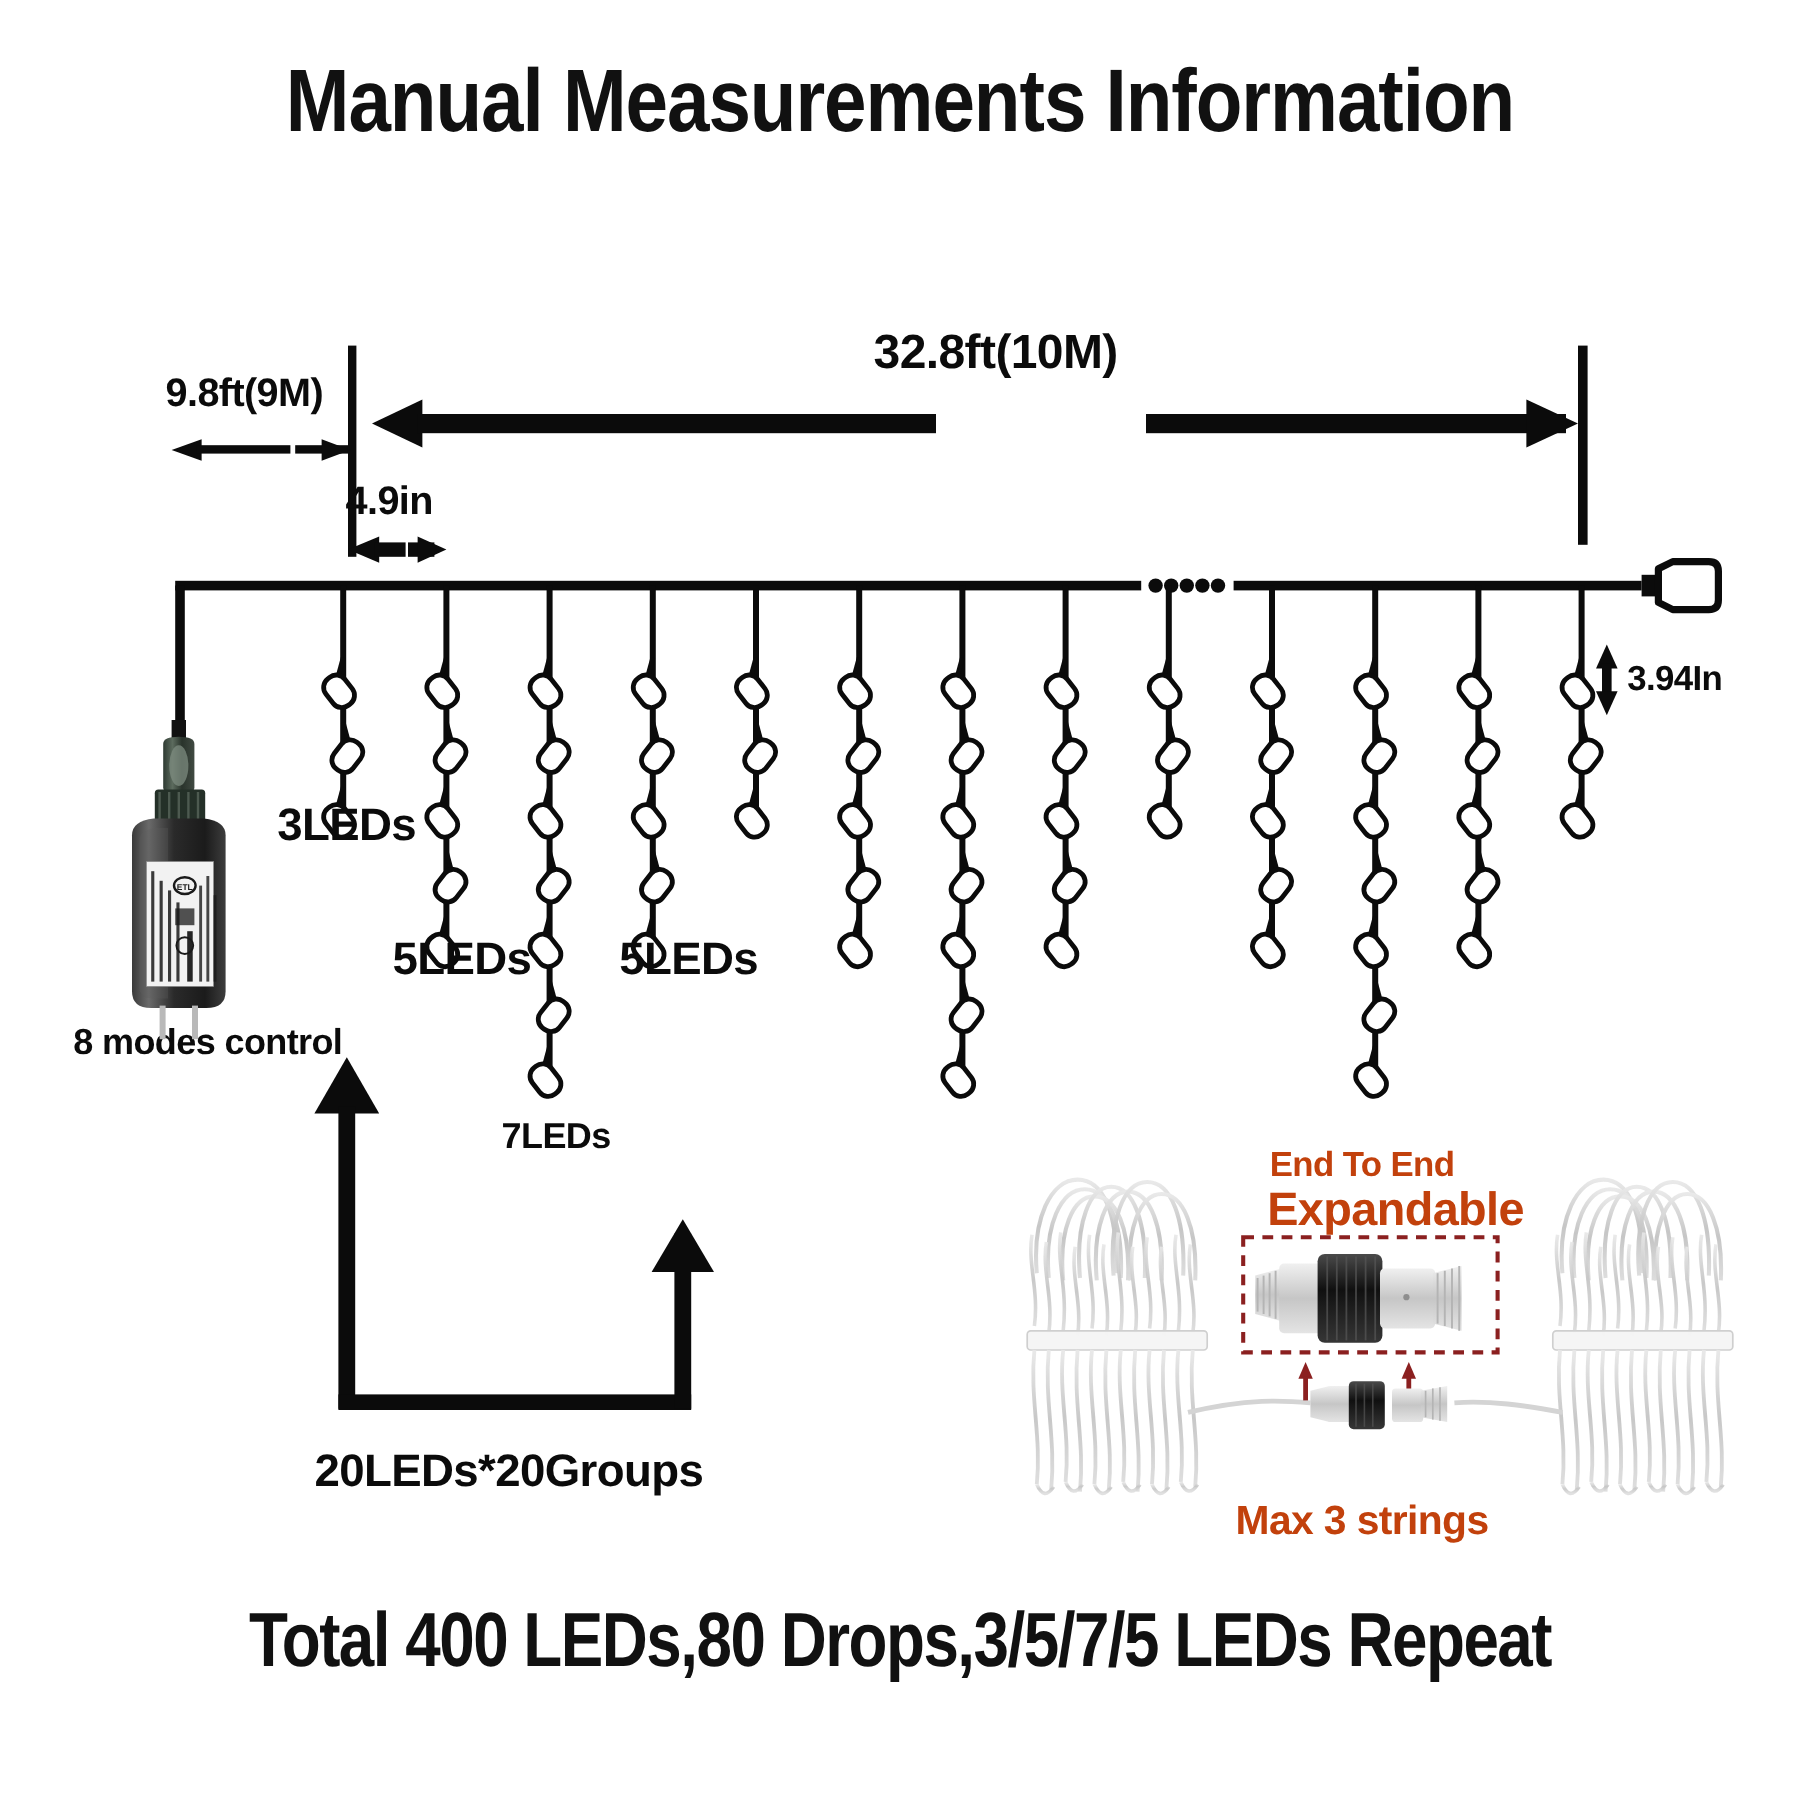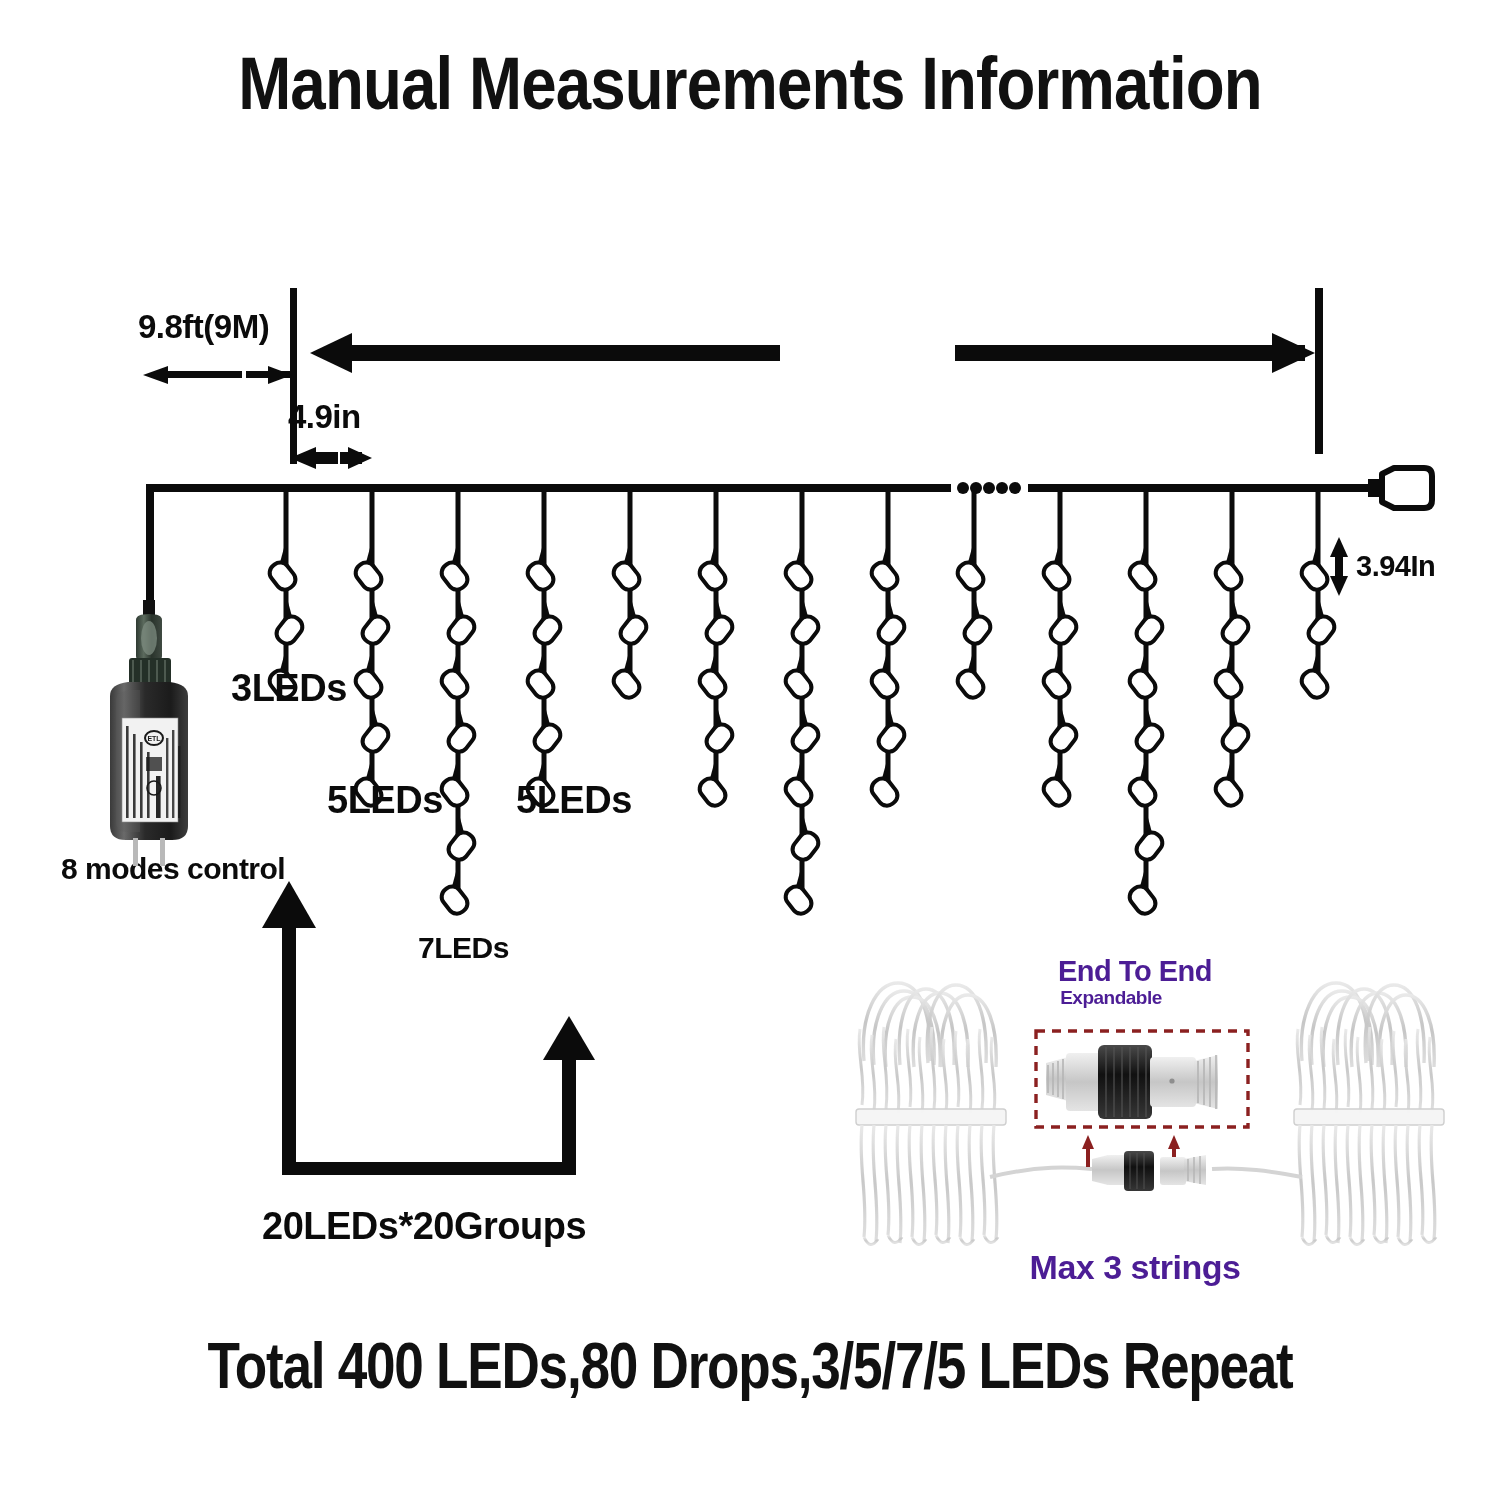--- a/index.html
+++ b/index.html
@@ -69,27 +69,27 @@
   #lbl-leds-7    { left: 418px; top: 887px; font-size: 30px; margin-top: 44px; }
 
   #lbl-modes     { left: 61px; top: 852px; font-size: 30px; }
   #lbl-groups    { left: 262px; top: 1205px; font-size: 38px; }
 
   
   .photo-lbl {
     position: absolute;
     font-family: "Liberation Sans", sans-serif;
     font-weight: bold;
-    color: #4c1d95;
+    color: #c2410c;
     white-space: nowrap;
     text-align: center;
     letter-spacing: -0.5px;
   }
   #lbl-e2e-1 { left: 1020px; top: 955px; width: 230px; font-size: 29px; }
-  #lbl-e2e-2 { left: 996px; top: 987px; width: 230px; font-size: 19px; }
+  #lbl-e2e-2 { left: 1048px; top: 987px; width: 230px; font-size: 39px; }
   #lbl-conn  { left: 985px; top: 1200px; width: 300px; font-size: 34px; }
   #lbl-max   { left: 985px; top: 1248px; width: 300px; font-size: 34px; }
 
   svg { display: block; }
   #diagram, #photo { position: absolute; }
   #diagram { left: 0; top: 0; }
   #photo   { left: 840px; top: 945px; }
 </style>
 </head>
 <body>
@@ -420,20 +420,21 @@
 
     <g fill="#0b0b0b">
       <polygon points="289,881 262,928 316,928"></polygon>
       <rect x="282" y="922" width="14" height="252"></rect>
       <rect x="282" y="1162" width="294" height="13"></rect>
       <rect x="562" y="1028" width="14" height="146"></rect>
       <polygon points="569,1016 543,1060 595,1060"></polygon>
     </g>
   </svg>
 
+  <div class="lbl" id="lbl-span">32.8ft(10M)</div>
   <div class="lbl" id="lbl-left">9.8ft(9M)</div>
   <div class="lbl" id="lbl-drop-gap">4.9in</div>
   <div class="lbl" id="lbl-vspace">3.94In</div>
 
   <div class="lbl" id="lbl-leds-3">3LEDs</div>
   <div class="lbl" id="lbl-leds-5a">5LEDs</div>
   <div class="lbl" id="lbl-leds-5b">5LEDs</div>
   <div class="lbl" id="lbl-leds-7">7LEDs</div>
 
   <div class="lbl" id="lbl-modes">8 modes control</div>

